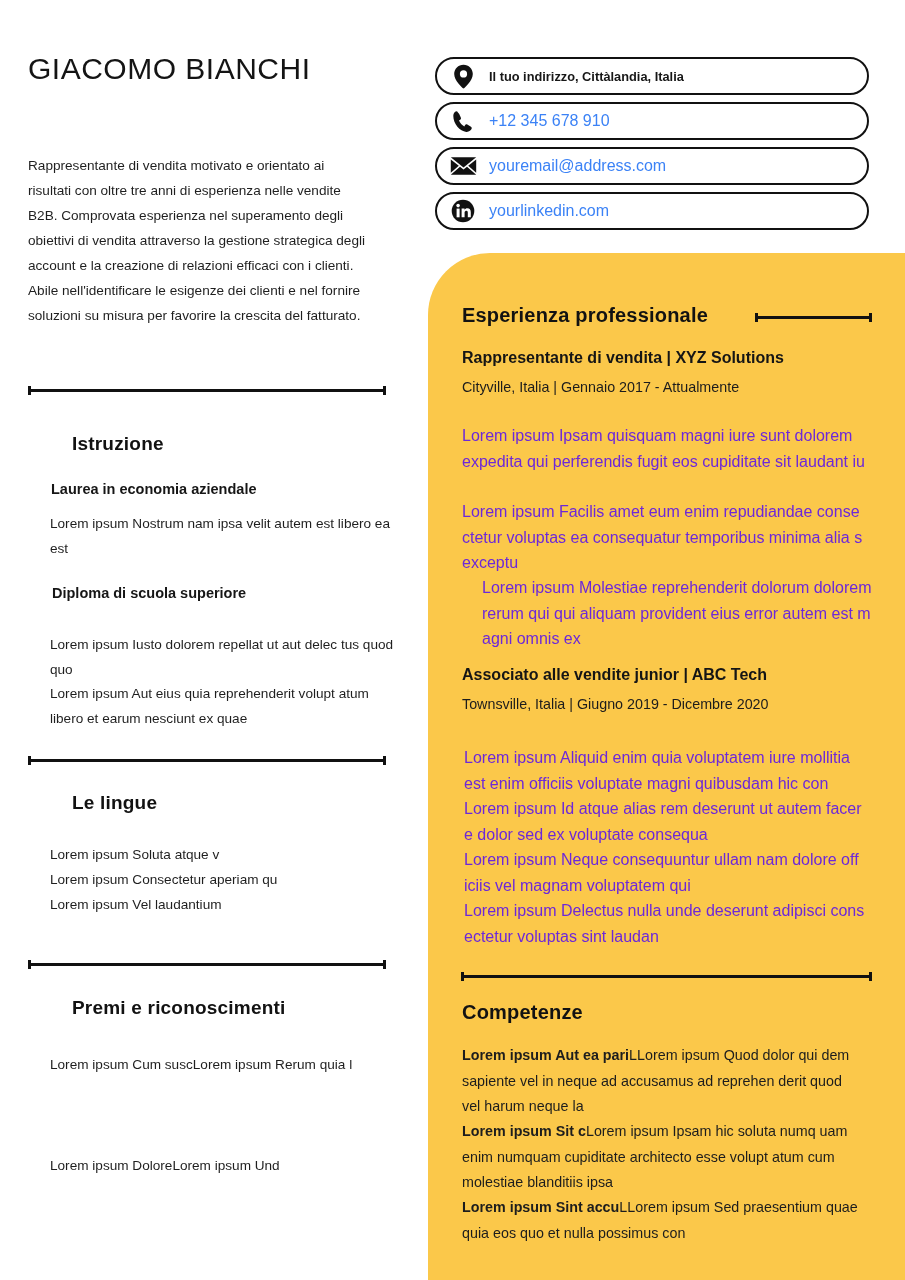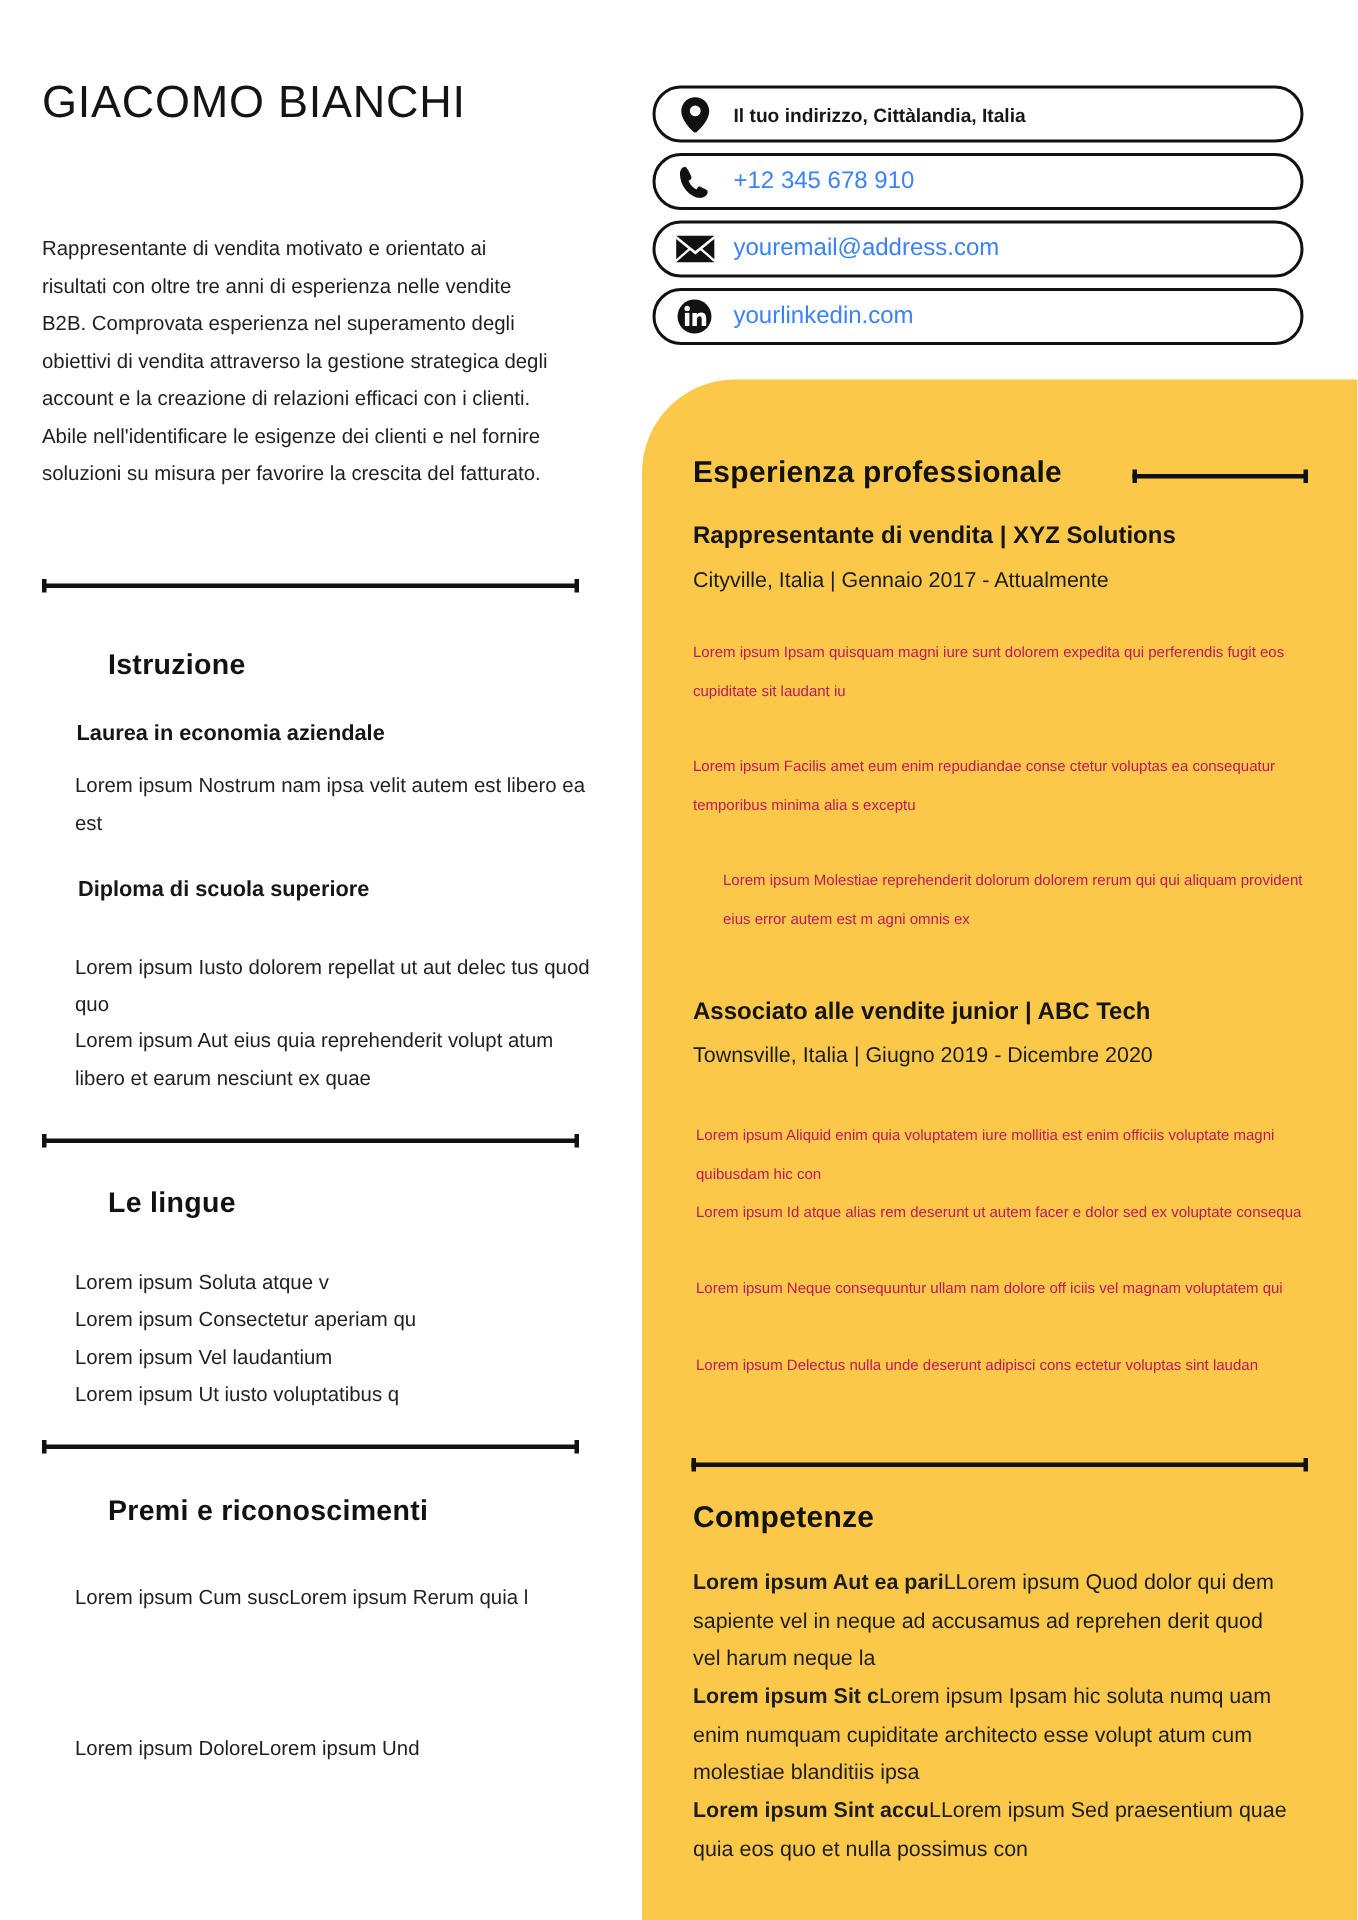--- a/index.html
+++ b/index.html
@@ -140,23 +140,23 @@
   .job-meta {
     position: absolute;
     font-size: 14.3px;
     font-weight: 400;
     color: #1c1c1c;
     white-space: nowrap;
   }
 
   .body-right {
     position: absolute;
-    font-size: 10px;
+    font-size: 16px;
     line-height: 25.5px;
-    color: #be185d;
+    color: #6d28d9;
   }
 
   .skill-block {
     position: absolute;
     font-size: 14.3px;
     line-height: 25.5px;
     color: #1d1d1d;
   }
   .skill-block b { font-weight: bold; }
 
@@ -232,21 +232,20 @@
       <div class="cap-l"></div>
       <div class="bar"></div>
       <div class="cap-r"></div>
     </div>
 
     <div class="sec-head-left" style="top:792px;">Le lingue</div>
 
     <div class="body-left" style="left:50px; top:843px;">Lorem ipsum Soluta atque v</div>
     <div class="body-left" style="left:50px; top:868px;">Lorem ipsum Consectetur aperiam qu</div>
     <div class="body-left" style="left:50px; top:893px;">Lorem ipsum Vel laudantium</div>
-    <div class="body-left" style="left:50px; top:918px;">Lorem ipsum Ut iusto voluptatibus q</div>
 
     <div class="divider left-divider" style="top:960px;">
       <div class="cap-l"></div>
       <div class="bar"></div>
       <div class="cap-r"></div>
     </div>
 
     <div class="sec-head-left" style="top:997px;">Premi e riconoscimenti</div>
 
     <div class="body-left" style="left:50px; top:1053px; width:330px;">Lorem ipsum Cum suscLorem ipsum Rerum quia l</div>

